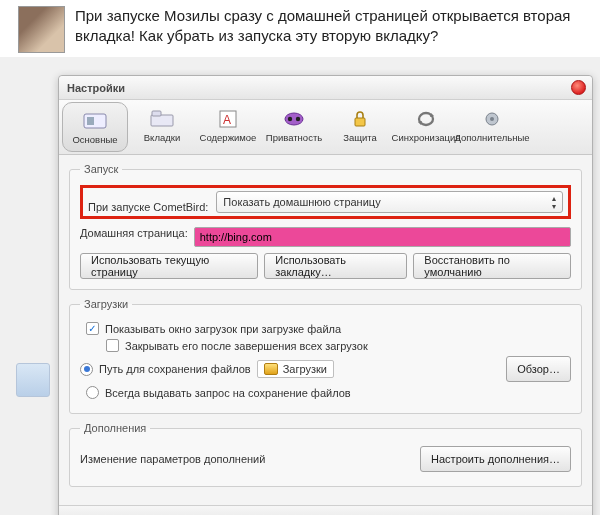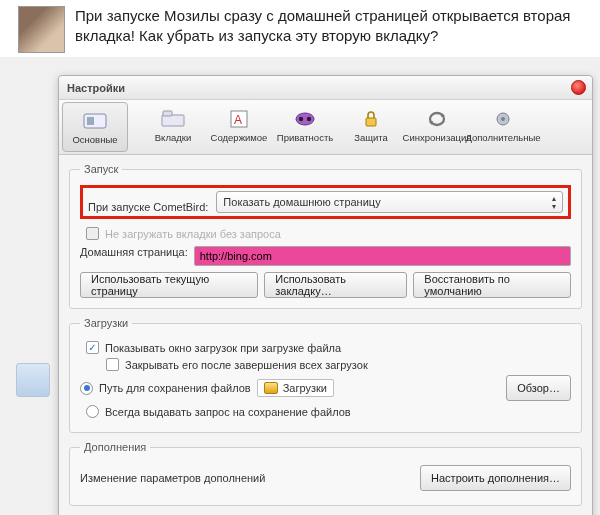--- a/index.html
+++ b/index.html
@@ -8,21 +8,21 @@
   .page-header { display: flex; gap: 10px; padding: 6px 10px 4px 18px; align-items: flex-start; background:#fff; }
   .avatar { width: 47px; height: 47px; background: linear-gradient(135deg,#8b6f5c 30%,#d9c3aa 70%); border:1px solid #999; flex: 0 0 auto; }
   .question { font-size: 15px; color:#222; line-height:1.35; flex:1; }
 
   .dialog { position:absolute; left:58px; top:75px; width:535px; border:1px solid #b1b1b1; border-radius:4px 4px 0 0; background:#f4f4f4; box-shadow:0 2px 8px rgba(0,0,0,.2); }
   .titlebar { height:24px; display:flex; align-items:center; padding:0 8px; font-size:11px; color:#4a4a4a; background:linear-gradient(#fafafa,#e6e6e6); border-bottom:1px solid #cfcfcf; border-radius:4px 4px 0 0; position:relative;font-weight:bold; }
   .titlebar .close { position:absolute; right:6px; top:4px; width:15px; height:15px; border-radius:50%; background:radial-gradient(circle at 40% 35%, #ff8b7a, #d22 70%); border:1px solid #a11; }
 
   .toolbar { display:flex; background:linear-gradient(#fbfbfb,#e8e8e8); border-bottom:1px solid #c7c7c7; }
   .toolbar-btn { width:66px; height:50px; display:flex; flex-direction:column; align-items:center; justify-content:center; gap:2px; font-size:9.5px; color:#333; border-right:0; cursor:pointer; }
-  .toolbar-btn.active { background:linear-gradient(#f2f2f2,#dcdcdc); border:1px solid #b4b4b4; border-radius:4px; margin:2px 12px 2px 3px; }
+  .toolbar-btn.active { background:linear-gradient(#f2f2f2,#dcdcdc); border:1px solid #b4b4b4; border-radius:10px; margin:2px 1px 2px 3px; }
   .tb-icon { width:26px; height:22px; display:flex; align-items:center; justify-content:center; }
 
   .content { padding:8px 10px 10px 10px; font-size:11px; color:#333; }
   fieldset { border:1px solid #cfcfcf; border-radius:3px; padding:8px 10px 10px 10px; margin-bottom:8px; background:#f8f8f8; }
   legend { padding:0 4px; font-size:11px; color:#555; }
 
   .hl { border:3px solid #d21; padding:3px 5px; margin:2px 0 8px 0; display:flex; align-items:flex-end; gap:8px; }
   .select { flex:1; height:22px; border:1px solid #a9a9a9; border-radius:3px; background:linear-gradient(#fff,#efefef); padding:0 20px 0 6px; font-size:11px; display:flex; align-items:center; position:relative; }
   .select::after { content:""; position:absolute; right:8px; top:50%; transform:translateY(-50%); display:flex; flex-direction:column; gap:2px; }
   .select .arrows { position:absolute; right:6px; top:3px; font-size:8px; line-height:8px; color:#444; }
@@ -144,24 +144,20 @@
       <legend>Запуск</legend>
 
       <div class="hl">
         <span class="label-sm">При запуске CometBird:</span>
         <div class="select">
           <span>Показать домашнюю страницу</span>
           <span class="arrows">▴<br>▾</span>
         </div>
       </div>
 
-      <div class="chk-row">
-        <span class="chk disabled"></span>
-        <span class="disabled-text">Не загружать вкладки без запроса</span>
-      </div>
 
       <div class="input-row">
         <span class="label-sm">Домашняя страница:</span>
         <input class="text-input" value="http://bing.com" style="">
       </div>
 
       <div class="btn-row">
         <div class="btn">Использовать текущую страницу</div>
         <div class="btn">Использовать закладку…</div>
         <div class="btn">Восстановить по умолчанию</div>

